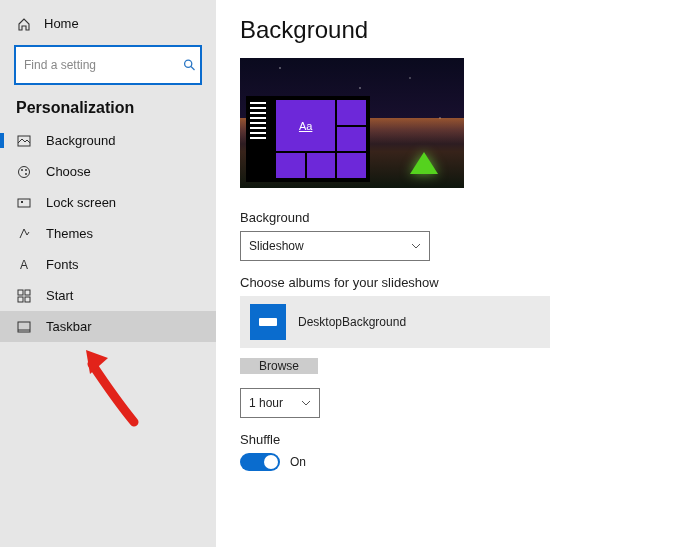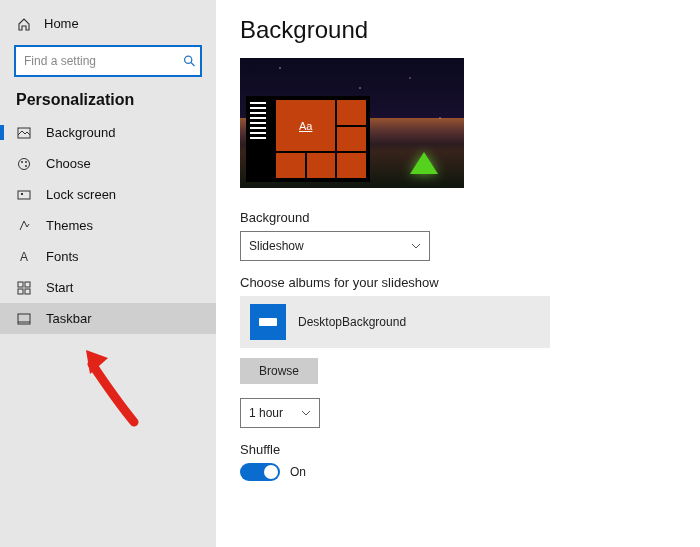--- a/index.html
+++ b/index.html
@@ -6,53 +6,53 @@
   body { margin: 0; background: #fff; width: 700px; height: 547px; overflow: hidden; position: relative; }
   .window { display: flex; flex-direction: column; width: 700px; height: 547px; }
   .titlebar { height: 28px; display: flex; align-items: center; padding: 0 8px; background: #e6e6e6; }
   .titlebar .title { font-size: 11px; color: #222; }
   .win-controls { margin-left: auto; display: flex; }
   .win-controls div { width: 40px; height: 28px; display: flex; align-items: center; justify-content: center; font-size: 11px; color: #222; }
   .content { flex: 1; display: flex; min-height: 0; border-radius: 16px; }
   .sidebar { width: 216px; background: #e6e6e6; display: flex; flex-direction: column; padding-top: 12px; }
   .home-row { display: flex; align-items: center; gap: 12px; padding: 4px 16px; font-size: 13px; color: #111; }
   .search-wrap { margin: 10px 14px 12px 14px; position: relative; }
-  .search { width: 100%; height: 32px; border: 2px solid #0a6cce; background: #fff; padding: 0 26px 0 8px; font-size: 12px; color: #333; outline: none; }
+  .search { width: 100%; height: 40px; border: 2px solid #0a6cce; background: #fff; padding: 0 26px 0 8px; font-size: 12px; color: #333; outline: none; }
   .search::placeholder { color: #888; }
   .search-icon { position: absolute; right: 6px; top: 50%; transform: translateY(-50%); color: #2b77c5; }
   .cat-label { font-size: 16px; font-weight: 600; color: #111; padding: 2px 16px 8px; }
   .nav-list { display: flex; flex-direction: column; }
   .nav-item { display: flex; align-items: center; gap: 14px; padding: 8px 16px; font-size: 13px; color: #111; cursor: pointer; position: relative; }
   .nav-item .bar { position: absolute; left: 0; top: 8px; bottom: 8px; width: 4px; background: transparent; }
   .nav-item.active .bar { background: #0a6cce; }
   .nav-item.active { background: #e6e6e6; }
   .nav-item.highlight { background: #cfcfcf; }
   .nav-icon { width: 16px; display: flex; align-items: center; justify-content: center; color: #333; }
   .main { flex: 1; background: #fff; padding: 16px 24px 0 24px; overflow: hidden; }
   h1 { font-size: 24px; font-weight: 400; margin: 0 0 14px 0; color: #111; }
   .preview { width: 224px; height: 130px; position: relative; background: linear-gradient(to bottom, #0a0a1e 0%, #1a1030 55%, #37231a 72%, #0e160d 100%); margin-bottom: 22px; }
   .stars { position:absolute; inset:0; background: radial-gradient(1px 1px at 40px 10px, #fff, transparent), radial-gradient(1px 1px at 120px 30px, #fff, transparent), radial-gradient(1px 1px at 170px 20px, #ccc, transparent), radial-gradient(1px 1px at 90px 50px, #fff, transparent), radial-gradient(1px 1px at 200px 60px, #ddd, transparent); }
   .horizon { position:absolute; left:0; right:0; bottom:44px; height:26px; background: linear-gradient(to bottom, rgba(255,140,50,.55), rgba(255,140,50,0)); }
   .tent { position:absolute; right:26px; bottom:14px; width:0; height:0; border-left:14px solid transparent; border-right:14px solid transparent; border-bottom:22px solid #55d21e; filter: drop-shadow(0 0 6px rgba(130,255,80,.6)); }
   .startmenu { position: absolute; left: 6px; bottom: 6px; width: 124px; height: 86px; background: #000; padding: 4px; display:flex; gap:4px; }
   .sm-col { width: 22px; display:flex; flex-direction:column; gap:3px; padding-top:2px; }
   .sm-line { height:2px; background:#fff; width:16px; }
   .sm-tiles { flex:1; display:grid; grid-template-columns: repeat(3, 1fr); grid-template-rows: repeat(3, 1fr); gap:2px; }
-  .sm-tile { background:#c2410c;text-decoration:underline; }
+  .sm-tile { background:#6d28d9;text-decoration:underline; }
   .sm-tile.big { grid-column: span 2; grid-row: span 2; display:flex; align-items:center; justify-content:center; color:#fff; font-size:11px; }
   .field-label { font-size: 13px; color: #222; margin: 0 0 6px 0; }
   .select { height: 30px; border: 1px solid #777; background: #fff; padding: 0 26px 0 8px; font-size: 12px; color: #222; position: relative; display:flex; align-items:center; cursor:pointer; }
   .select.wide { width: 190px; }
   .select.med { width: 80px; }
   .select .chev { position:absolute; right:8px; top:50%; transform: translateY(-50%); color:#555; }
   .album-row { width: 310px; background: #eaeaea; display:flex; align-items:center; gap:12px; padding: 8px 10px; margin-top:0; }
   .album-tile { width: 36px; height: 36px; background:#0a6cce; display:flex; align-items:center; justify-content:center; }
   .album-tile .inner { width:18px; height:8px; background:#fff; border-radius:1px; }
   .album-name { font-size: 12px; color:#222; }
-  .browse-btn { margin-top: 10px; width: 78px; height: 26px; background:#ccc; border:none; font-size:12px; color:#222; cursor:pointer; }
+  .browse-btn { margin-top: 10px; width: 78px; height: 16px; background:#ccc; border:none; font-size:12px; color:#222; cursor:pointer; }
   .section-gap { height: 14px; }
   .toggle-row { display:flex; align-items:center; gap:10px; margin-top:4px; }
   .toggle { width: 40px; height: 18px; border-radius: 9px; background:#0a6cce; position:relative; cursor:pointer; }
   .toggle .thumb { position:absolute; right:2px; top:2px; width:14px; height:14px; border-radius:50%; background:#fff; }
   .toggle-label { font-size:12px; color:#222; }
   .arrow-overlay { position:absolute; left:86px; top:350px; pointer-events:none; }
   svg { display:block; }
 </style>
 </head>
 <body>

